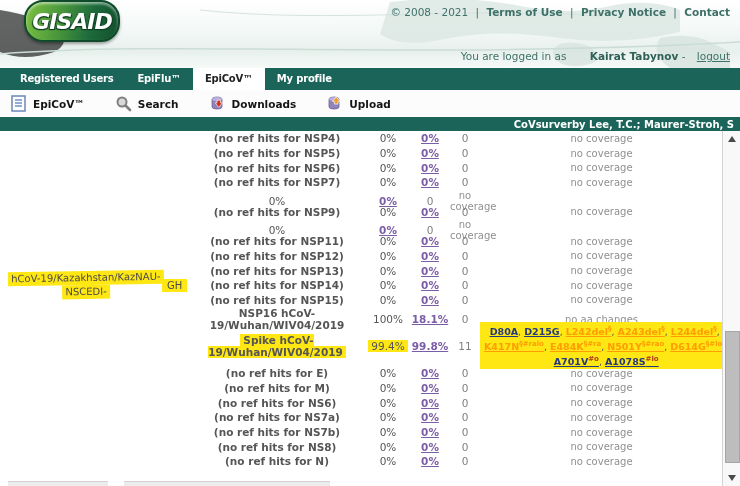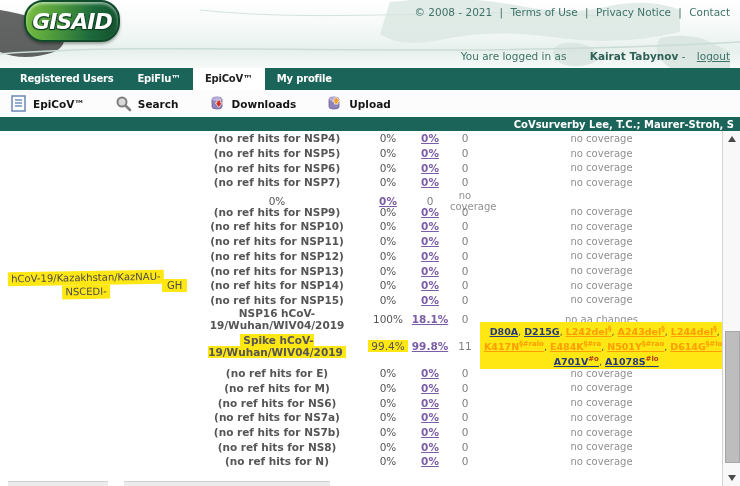--- a/index.html
+++ b/index.html
@@ -9,21 +9,21 @@
   
   header{position:relative;width:740px;height:68px;background:linear-gradient(180deg,#ffffff 0%,#f3f8f6 45%,#e7f0ec 75%,#f6faf8 100%);overflow:hidden;}
   header svg.map{position:absolute;left:0;top:0;}
   .logo{position:absolute;left:24px;top:0;width:92px;height:38px;border-radius:19px;
         background:linear-gradient(100deg,#7cc142 0%,#4d9a3c 35%,#1d6b3c 70%,#134f2d 100%);
         border:2px solid #0f4a2a;box-shadow:0 2px 3px rgba(0,0,0,.35), inset 0 2px 3px rgba(255,255,255,.55);
         display:flex;align-items:center;justify-content:center;}
   .logo span{color:#fff;font-weight:bold;font-style:italic;font-size:22px;letter-spacing:-1px;
         text-shadow:1px 1px 1px #0c3d22, -1px 1px 1px #0c3d22;}
   .top-right{position:absolute;right:10px;top:6px;font-size:10.5px;color:#3e7167;}
-  .top-right a{color:#3e7167;text-decoration:none;cursor:pointer;}
+  .top-right a{color:#3e7167;text-decoration:none;cursor:pointer;font-weight:bold;}
   .top-right .sep{margin:0 4px;}
   .login-row{position:absolute;right:10px;top:50px;font-size:10.5px;color:#3e7167;}
   .login-row b{color:#2f6055;padding-left:20px;}
   .login-row a{color:#3e7167;text-decoration:underline;cursor:pointer;padding-left:8px;}
 
   
   .tabs{display:flex;height:22px;background:#1a6459;padding-left:8px;}
   .tab{padding:0 12px;line-height:22px;font-size:10px;font-weight:bold;color:#fff;cursor:pointer;letter-spacing:-0.2px;}
   .tab.active{background:#fff;color:#222;}
 
@@ -216,21 +216,20 @@
         <div class="trow">
           <div class="tc c-spacer"></div>
           <div class="tc c-name"><span>(no ref hits for NSP9)</span></div>
           <div class="tc c-pct1"><span>0%</span></div>
           <div class="tc c-pct2"><a>0%</a></div>
           <div class="tc c-count">0</div>
           <div class="tc c-mut"><span class="status">no coverage</span></div>
         </div>
         <div class="trow">
           <div class="tc c-spacer"></div>
-          <div class="tc c-name"><span>(no ref hits for NSP10)</span></div>
           <div class="tc c-pct1"><span>0%</span></div>
           <div class="tc c-pct2"><a>0%</a></div>
           <div class="tc c-count">0</div>
           <div class="tc c-mut"><span class="status">no coverage</span></div>
         </div>
         <div class="trow">
           <div class="tc c-spacer"></div>
           <div class="tc c-name"><span>(no ref hits for NSP11)</span></div>
           <div class="tc c-pct1"><span>0%</span></div>
           <div class="tc c-pct2"><a>0%</a></div>

